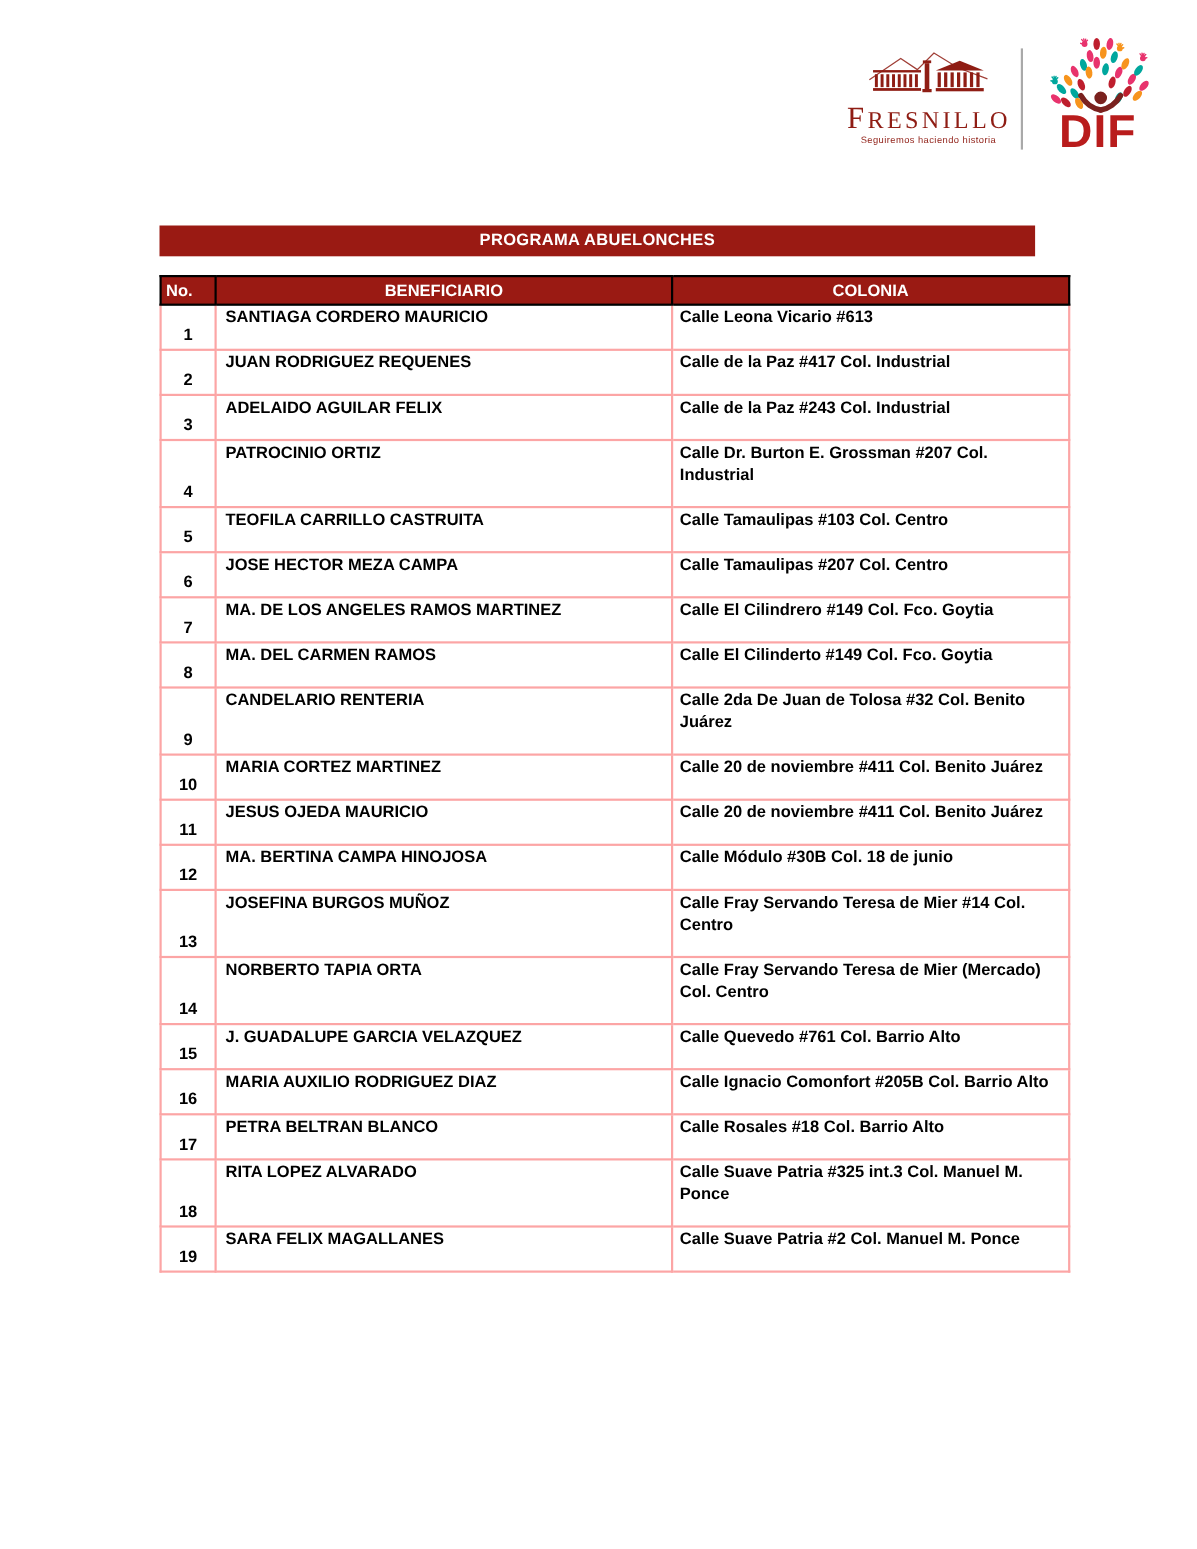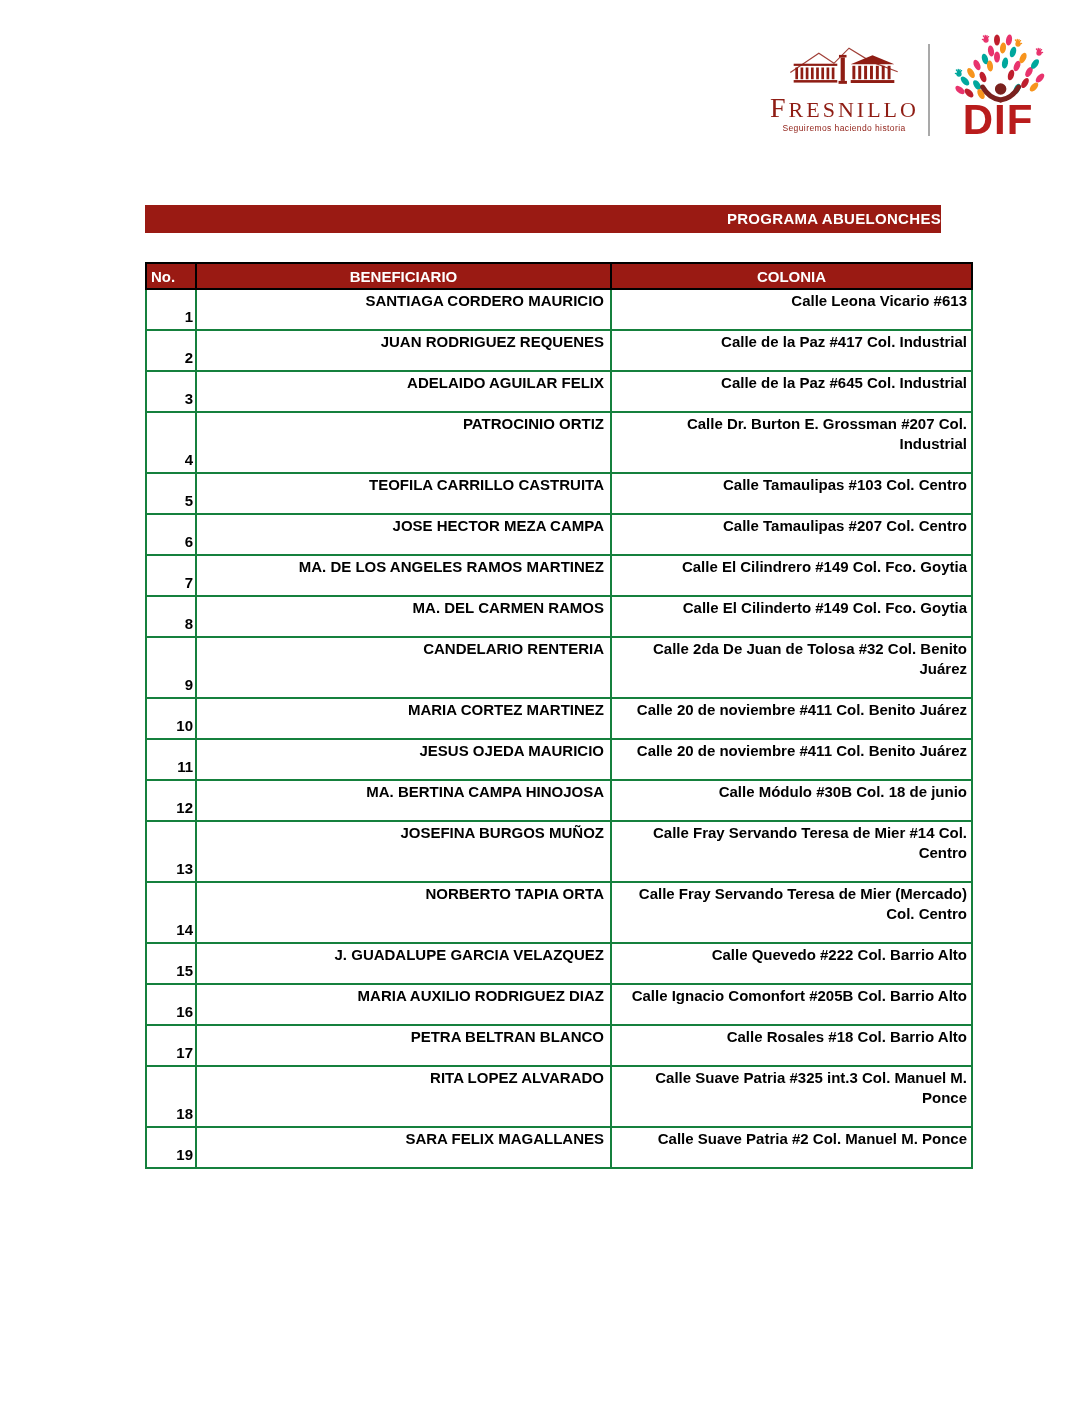--- a/index.html
+++ b/index.html
@@ -81,52 +81,51 @@
     position: absolute;
     left: 145px;
     top: 205px;
     width: 796px;
   }
   .title-bar {
     height: 28px;
     line-height: 28px;
     background: #9A1A13;
     color: #ffffff;
-    text-align: right;
+    text-align: center;
     font-size: 15px;
     font-weight: bold;
     letter-spacing: 0.3px;
   }
   table.beneficiaries {
-    margin-top: 29px;
+    margin-top: 17px;
     width: 796px;
     border-collapse: collapse;
     table-layout: fixed;
   }
   .col-no  { width: 40px; }
   .col-ben { width: 405px; }
   .col-col { width: 351px; }
   table.beneficiaries th {
     background: #9A1A13;
     color: #ffffff;
     font-size: 15px;
     font-weight: bold;
     border: 2px solid #000000;
     height: 22px;
     padding: 1px 4px;
     text-align: center;
   }
   table.beneficiaries th.col-no { text-align: left; padding-left: 4px; }
   table.beneficiaries td {
-    border: 2px solid #15803d;
+    border: 2px solid #fca5a5;
     font-size: 15px;
     font-weight: bold;
     color: #000000;
     line-height: 20px;
-    text-align: right;
   }
   td.cell-no {
     vertical-align: bottom;
     text-align: center;
     padding: 1px 2px 2px 2px;
   }
   td.cell-ben {
     vertical-align: top;
     padding: 1px 6px 18px 8px;
   }
@@ -277,21 +276,21 @@
 
   <tr>
     <td class="cell-no">2</td>
     <td class="cell-ben">JUAN RODRIGUEZ REQUENES</td>
     <td class="cell-col">Calle de la Paz #417 Col. Industrial</td>
   </tr>
 
   <tr>
     <td class="cell-no">3</td>
     <td class="cell-ben">ADELAIDO AGUILAR FELIX</td>
-    <td class="cell-col">Calle de la Paz #645 Col. Industrial</td>
+    <td class="cell-col">Calle de la Paz #243 Col. Industrial</td>
   </tr>
 
   <tr>
     <td class="cell-no">4</td>
     <td class="cell-ben">PATROCINIO ORTIZ</td>
     <td class="cell-col">Calle Dr. Burton E. Grossman #207 Col. Industrial</td>
   </tr>
 
   <tr>
     <td class="cell-no">5</td>
@@ -349,21 +348,21 @@
 
   <tr>
     <td class="cell-no">14</td>
     <td class="cell-ben">NORBERTO TAPIA ORTA</td>
     <td class="cell-col">Calle Fray Servando Teresa de Mier (Mercado) Col. Centro</td>
   </tr>
 
   <tr>
     <td class="cell-no">15</td>
     <td class="cell-ben">J. GUADALUPE GARCIA VELAZQUEZ</td>
-    <td class="cell-col">Calle Quevedo #222 Col. Barrio Alto</td>
+    <td class="cell-col">Calle Quevedo #761 Col. Barrio Alto</td>
   </tr>
 
   <tr>
     <td class="cell-no">16</td>
     <td class="cell-ben">MARIA AUXILIO RODRIGUEZ DIAZ</td>
     <td class="cell-col">Calle Ignacio Comonfort #205B Col. Barrio Alto</td>
   </tr>
 
   <tr>
     <td class="cell-no">17</td>

